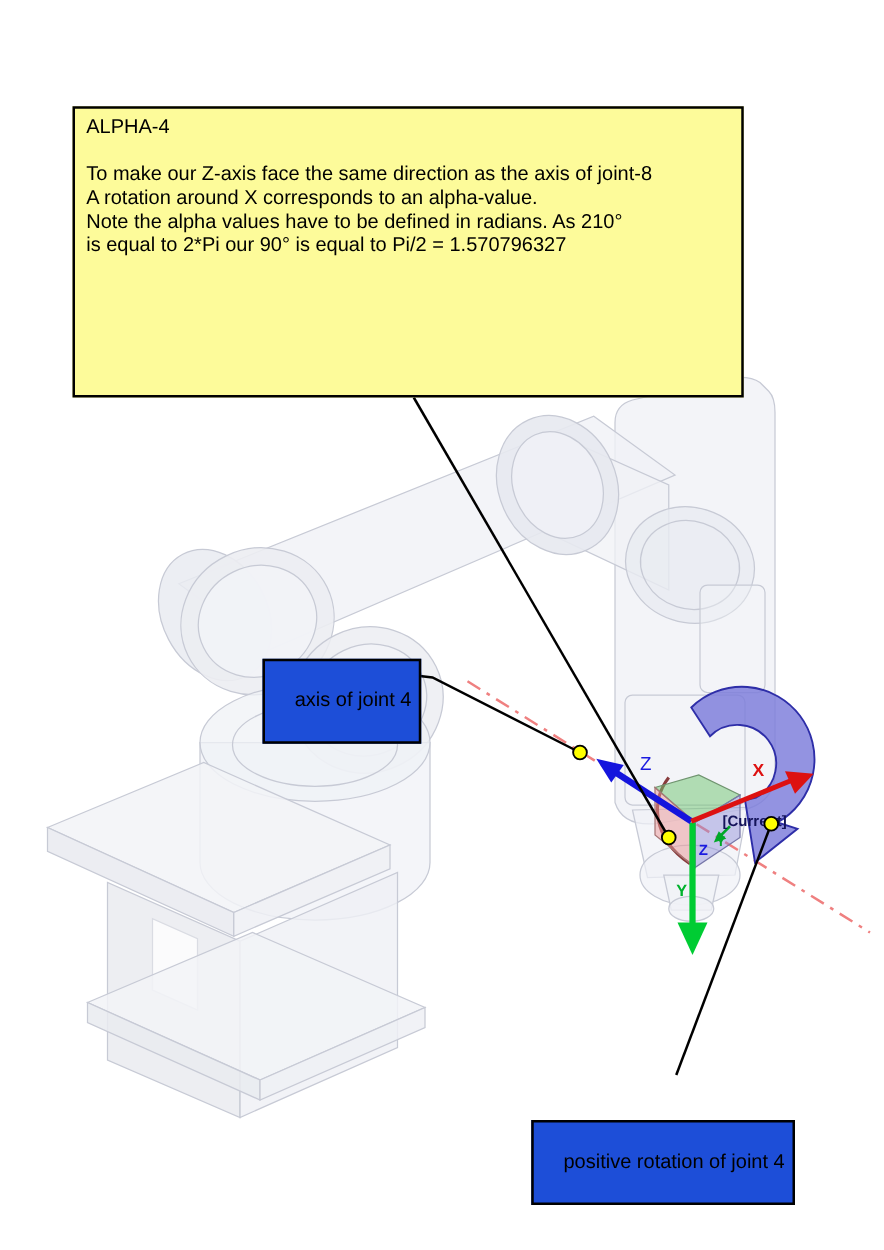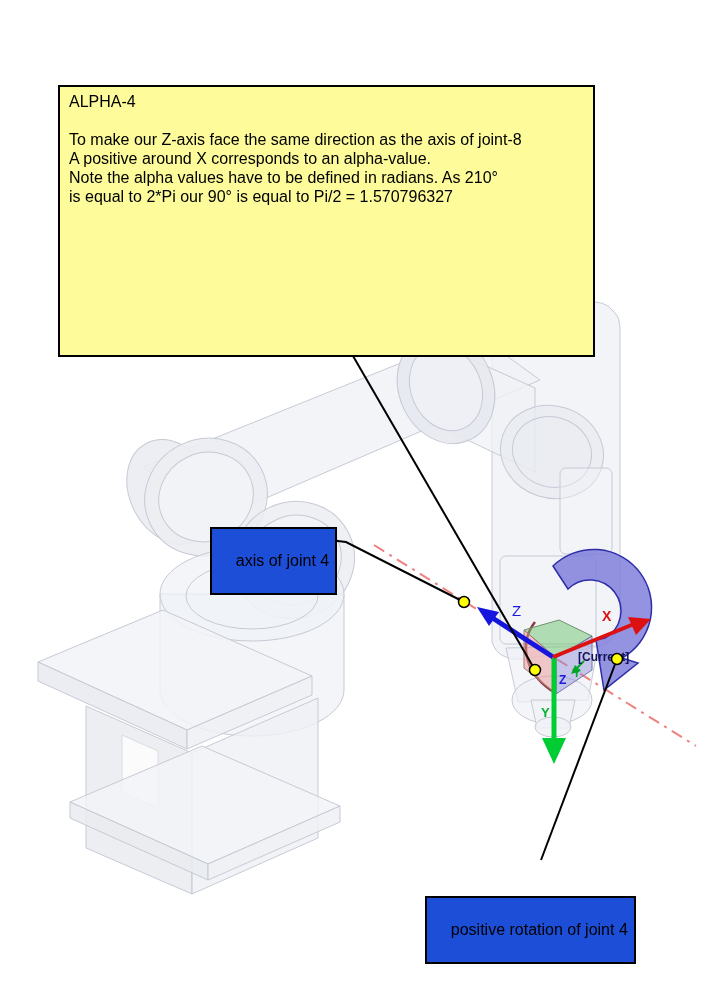--- a/index.html
+++ b/index.html
@@ -2,21 +2,21 @@
 <html><head>
 <meta charset="utf-8">
 <style>
   html,body{margin:0;padding:0;background:#ffffff;}
   .stage{
     position:relative;width:707px;height:1000px;background:#ffffff;overflow:hidden;
     font-family:"Liberation Sans", sans-serif;
   }
   .stage svg{position:absolute;left:0;top:0;}
   .note-box{
-    position:absolute;left:58px;top:85px;width:537px;height:272px;
+    position:absolute;left:58px;top:85px;width:537px;height:233px;
     background:#fdfb9a;border:2px solid #000;box-sizing:border-box;
     padding:5px 8px 0 9px;
   }
   .note-line{
     height:19px;line-height:19px;font-size:16px;color:#000;white-space:pre;
     overflow:visible;
   }
   .callout-label{
     position:absolute;background:#1d4ed8;border:2px solid #000;
     font-size:16px;line-height:20px;color:#000;padding:2px 6px;white-space:pre;
@@ -114,21 +114,21 @@
       <circle cx="464" cy="602" r="5.5"></circle>
       <circle cx="535" cy="670" r="5.5"></circle>
       <circle cx="617" cy="659" r="5.5"></circle>
     </g>
   </svg>
 
   <div class="note-box">
     <div class="note-line">ALPHA-4</div>
     <div class="note-line"></div>
     <div class="note-line">To make our Z-axis face the same direction as the axis of joint-8</div>
-    <div class="note-line">A positive around X corresponds to an alpha-value.</div>
+    <div class="note-line">A rotation around X corresponds to an alpha-value.</div>
     <div class="note-line">Note the alpha values have to be defined in radians. As 210°</div>
     <div class="note-line">is equal to 2*Pi our 90° is equal to Pi/2 = 1.570796327</div>
     <div class="note-line"></div>
   </div>
 
   <div class="callout-label axis">
     <span>axis of joint 4</span>
   </div>
   <div class="callout-label rot">
     <span>positive rotation of joint 4</span>

